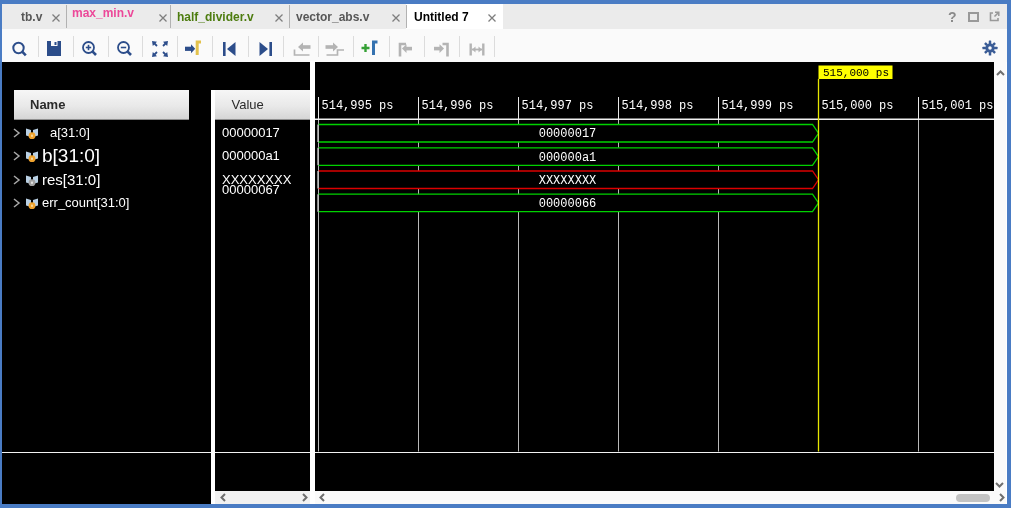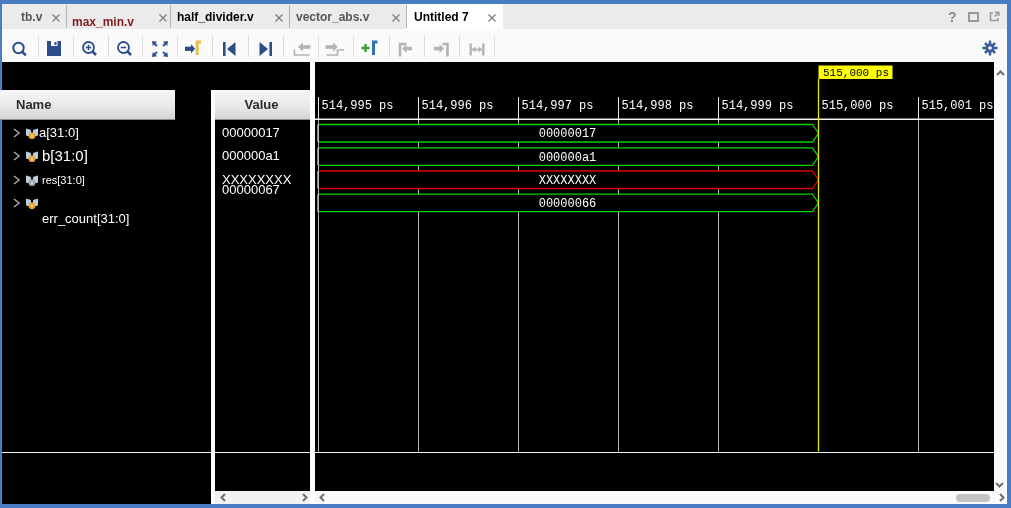--- a/index.html
+++ b/index.html
@@ -22,71 +22,71 @@
 <div class="abs" style="left:2px;top:29px;width:1005px;height:33px;background:#fafafa;"></div>
 <div id="toolbar"></div>
 
 <div class="abs" style="left:2px;top:62px;width:308px;height:30px;background:#000;"></div>
 <div class="abs" style="left:2px;top:62px;width:208.5px;height:442px;background:#000;"></div>
 <div class="abs" style="left:210.5px;top:90px;width:4px;height:414px;background:#ffffff;"></div>
 <div class="abs" style="left:214.5px;top:62px;width:95.5px;height:442px;background:#000;"></div>
 <div class="abs" style="left:310px;top:61px;width:4.5px;height:443px;background:#ffffff;"></div>
 <div class="abs" style="left:314.5px;top:62px;width:679px;height:442px;background:#000;"></div>
 
-<div class="abs" style="left:0;top:90px;width:175px;height:29px;background:linear-gradient(#f6f6f6,#e9e9e9 55%,#d5d5d5);border-bottom:1px solid #8e8e8e;">
+<div class="abs" style="left:14px;top:90px;width:175px;height:29px;background:linear-gradient(#f6f6f6,#e9e9e9 55%,#d5d5d5);border-bottom:1px solid #8e8e8e;">
   <div style="margin-left:16px;line-height:29px;font-size:13px;font-weight:bold;color:#2b2b2b;">Name</div>
 </div>
 <div class="abs" style="left:214.5px;top:90px;width:95.5px;height:29px;background:linear-gradient(#f6f6f6,#e9e9e9 55%,#d5d5d5);border-bottom:1px solid #8e8e8e;">
-  <div style="margin-left:30px;line-height:29px;font-size:13px;font-weight:bold;color:#2b2b2b;">Value</div>
+  <div style="margin-left:17px;line-height:29px;font-size:13px;font-weight:normal;color:#2b2b2b;">Value</div>
 </div>
 
 <div id="rows">
     <svg class="abs" style="left:11px;top:128.1px;" width="10" height="10" viewBox="0 0 10 10">
       <path d="M3 1 L8 5 L3 9" stroke="#a8a8a8" stroke-width="1.5" fill="none"></path>
     </svg>
     <svg class="abs" style="left:25px;top:127.1px;" width="14" height="13" viewBox="0 0 14 13">
       <path d="M1 1.5 L6 3 L6 10 L1 8.5 Z" fill="#b9d0e4"></path>
       <path d="M13 1.5 L8 3 L8 10 L13 8.5 Z" fill="#b9d0e4"></path>
       <circle cx="7" cy="8.7" r="3.4" fill="#f0a32e"></circle>
       <rect x="6" y="7.6" width="2" height="2.2" fill="#f7e0b0" opacity="0.85"></rect>
     </svg>
-    <div class="abs" style="left:39px;top:125.1px;font-size:13px;color:#ffffff;line-height:16px;">a[31:0]</div>
+    <div class="abs" style="left:50px;top:125.1px;font-size:13px;color:#ffffff;line-height:16px;">a[31:0]</div>
     <div class="abs" style="left:222px;top:125.1px;font-size:13px;color:#ffffff;line-height:16px;">00000017</div>
     <svg class="abs" style="left:11px;top:151.29999999999998px;" width="10" height="10" viewBox="0 0 10 10">
       <path d="M3 1 L8 5 L3 9" stroke="#a8a8a8" stroke-width="1.5" fill="none"></path>
     </svg>
     <svg class="abs" style="left:25px;top:150.29999999999998px;" width="14" height="13" viewBox="0 0 14 13">
       <path d="M1 1.5 L6 3 L6 10 L1 8.5 Z" fill="#b9d0e4"></path>
       <path d="M13 1.5 L8 3 L8 10 L13 8.5 Z" fill="#b9d0e4"></path>
       <circle cx="7" cy="8.7" r="3.4" fill="#f0a32e"></circle>
       <rect x="6" y="7.6" width="2" height="2.2" fill="#f7e0b0" opacity="0.85"></rect>
     </svg>
-    <div class="abs" style="left:42px;top:148.29999999999998px;font-size:15px;color:#ffffff;line-height:16px;">b[31:0]</div>
+    <div class="abs" style="left:42px;top:148.29999999999998px;font-size:19px;color:#ffffff;line-height:16px;">b[31:0]</div>
     <div class="abs" style="left:222px;top:148.29999999999998px;font-size:13px;color:#ffffff;line-height:16px;">000000a1</div>
     <svg class="abs" style="left:11px;top:174.5px;" width="10" height="10" viewBox="0 0 10 10">
       <path d="M3 1 L8 5 L3 9" stroke="#a8a8a8" stroke-width="1.5" fill="none"></path>
     </svg>
     <svg class="abs" style="left:25px;top:173.5px;" width="14" height="13" viewBox="0 0 14 13">
       <path d="M1 1.5 L6 3 L6 10 L1 8.5 Z" fill="#b9d0e4"></path>
       <path d="M13 1.5 L8 3 L8 10 L13 8.5 Z" fill="#b9d0e4"></path>
       <circle cx="7" cy="8.7" r="3.4" fill="#a2a2a2"></circle>
       <rect x="6" y="7.6" width="2" height="2.2" fill="#ececec" opacity="0.85"></rect>
     </svg>
-    <div class="abs" style="left:42px;top:171.5px;font-size:11px;color:#ffffff;line-height:16px;">res[31:0]</div>
+    <div class="abs" style="left:42px;top:171.5px;font-size:15px;color:#ffffff;line-height:16px;">res[31:0]</div>
     <div class="abs" style="left:222px;top:171.5px;font-size:13px;color:#ffffff;line-height:16px;">XXXXXXXX</div>
     <svg class="abs" style="left:11px;top:197.7px;" width="10" height="10" viewBox="0 0 10 10">
       <path d="M3 1 L8 5 L3 9" stroke="#a8a8a8" stroke-width="1.5" fill="none"></path>
     </svg>
     <svg class="abs" style="left:25px;top:196.7px;" width="14" height="13" viewBox="0 0 14 13">
       <path d="M1 1.5 L6 3 L6 10 L1 8.5 Z" fill="#b9d0e4"></path>
       <path d="M13 1.5 L8 3 L8 10 L13 8.5 Z" fill="#b9d0e4"></path>
       <circle cx="7" cy="8.7" r="3.4" fill="#f0a32e"></circle>
       <rect x="6" y="7.6" width="2" height="2.2" fill="#f7e0b0" opacity="0.85"></rect>
     </svg>
-    <div class="abs" style="left:42px;top:194.7px;font-size:13px;color:#ffffff;line-height:16px;margin-top:16px;">err_count[31:0]</div>
+    <div class="abs" style="left:42px;top:194.7px;font-size:13px;color:#ffffff;line-height:16px;">err_count[31:0]</div>
     <div class="abs" style="left:222px;top:182px;font-size:13px;color:#ffffff;line-height:16px;">00000067</div>
   </div>
 
 <div class="abs" style="left:2px;top:451.5px;width:208.5px;height:1.5px;background:#f2f2f2;"></div>
 <div class="abs" style="left:214.5px;top:451.5px;width:95.5px;height:1.5px;background:#f2f2f2;"></div>
 <div class="abs" style="left:314.5px;top:451.5px;width:679px;height:1.5px;background:#f2f2f2;"></div>
 
 <div id="scrollbars">
     <div class="abs" style="left:214.5px;top:491px;width:95.5px;height:13px;background:#f1f1f1;"></div>
     <svg class="abs" style="left:219px;top:493px;" width="9" height="9" viewBox="0 0 9 9">
@@ -149,25 +149,25 @@
     <line x1="503.5" y1="17" x2="503.5" y2="389.5" stroke="#e6e600" stroke-width="1.3"></line>
     <rect x="503.5" y="3.5" width="74" height="13.5" fill="#ffff00"></rect>
     <text x="508" y="13.799999999999997" font-family="Liberation Mono,monospace" font-size="11" fill="#000000">515,000 ps</text>
   </svg>
 
 <div class="abs" style="left:406px;top:4px;width:97px;height:25px;background:#ffffff;"></div>
 <div class="abs tabtxt" style="left:21px;top:4px;color:#575757;">tb.v</div>
 <svg class="abs" style="left:51px;top:12.5px;" width="10" height="10" viewBox="0 0 10 10">
     <path d="M1.5 1.5 L8.5 8.5 M8.5 1.5 L1.5 8.5" stroke="#7e7e7e" stroke-width="1.3" fill="none"></path>
   </svg>
-<div class="abs tabtxt" style="left:72px;top:9px;color:#7f1d1d;">max_min.v</div>
+<div class="abs tabtxt" style="left:72px;top:0;color:#ec4899;">max_min.v</div>
 <svg class="abs" style="left:158px;top:12.5px;" width="10" height="10" viewBox="0 0 10 10">
     <path d="M1.5 1.5 L8.5 8.5 M8.5 1.5 L1.5 8.5" stroke="#7e7e7e" stroke-width="1.3" fill="none"></path>
   </svg>
-<div class="abs tabtxt" style="left:177px;top:4px;color:#000000;">half_divider.v</div>
+<div class="abs tabtxt" style="left:177px;top:4px;color:#4d7c0f;">half_divider.v</div>
 <svg class="abs" style="left:274px;top:12.5px;" width="10" height="10" viewBox="0 0 10 10">
     <path d="M1.5 1.5 L8.5 8.5 M8.5 1.5 L1.5 8.5" stroke="#7e7e7e" stroke-width="1.3" fill="none"></path>
   </svg>
 <div class="abs tabtxt" style="left:296px;top:4px;color:#575757;">vector_abs.v</div>
 <svg class="abs" style="left:391px;top:12.5px;" width="10" height="10" viewBox="0 0 10 10">
     <path d="M1.5 1.5 L8.5 8.5 M8.5 1.5 L1.5 8.5" stroke="#7e7e7e" stroke-width="1.3" fill="none"></path>
   </svg>
 <div class="abs tabtxt" style="left:414px;top:4px;color:#000000;">Untitled 7</div>
 <svg class="abs" style="left:487px;top:12.5px;" width="10" height="10" viewBox="0 0 10 10">
     <path d="M1.5 1.5 L8.5 8.5 M8.5 1.5 L1.5 8.5" stroke="#7e7e7e" stroke-width="1.3" fill="none"></path>

